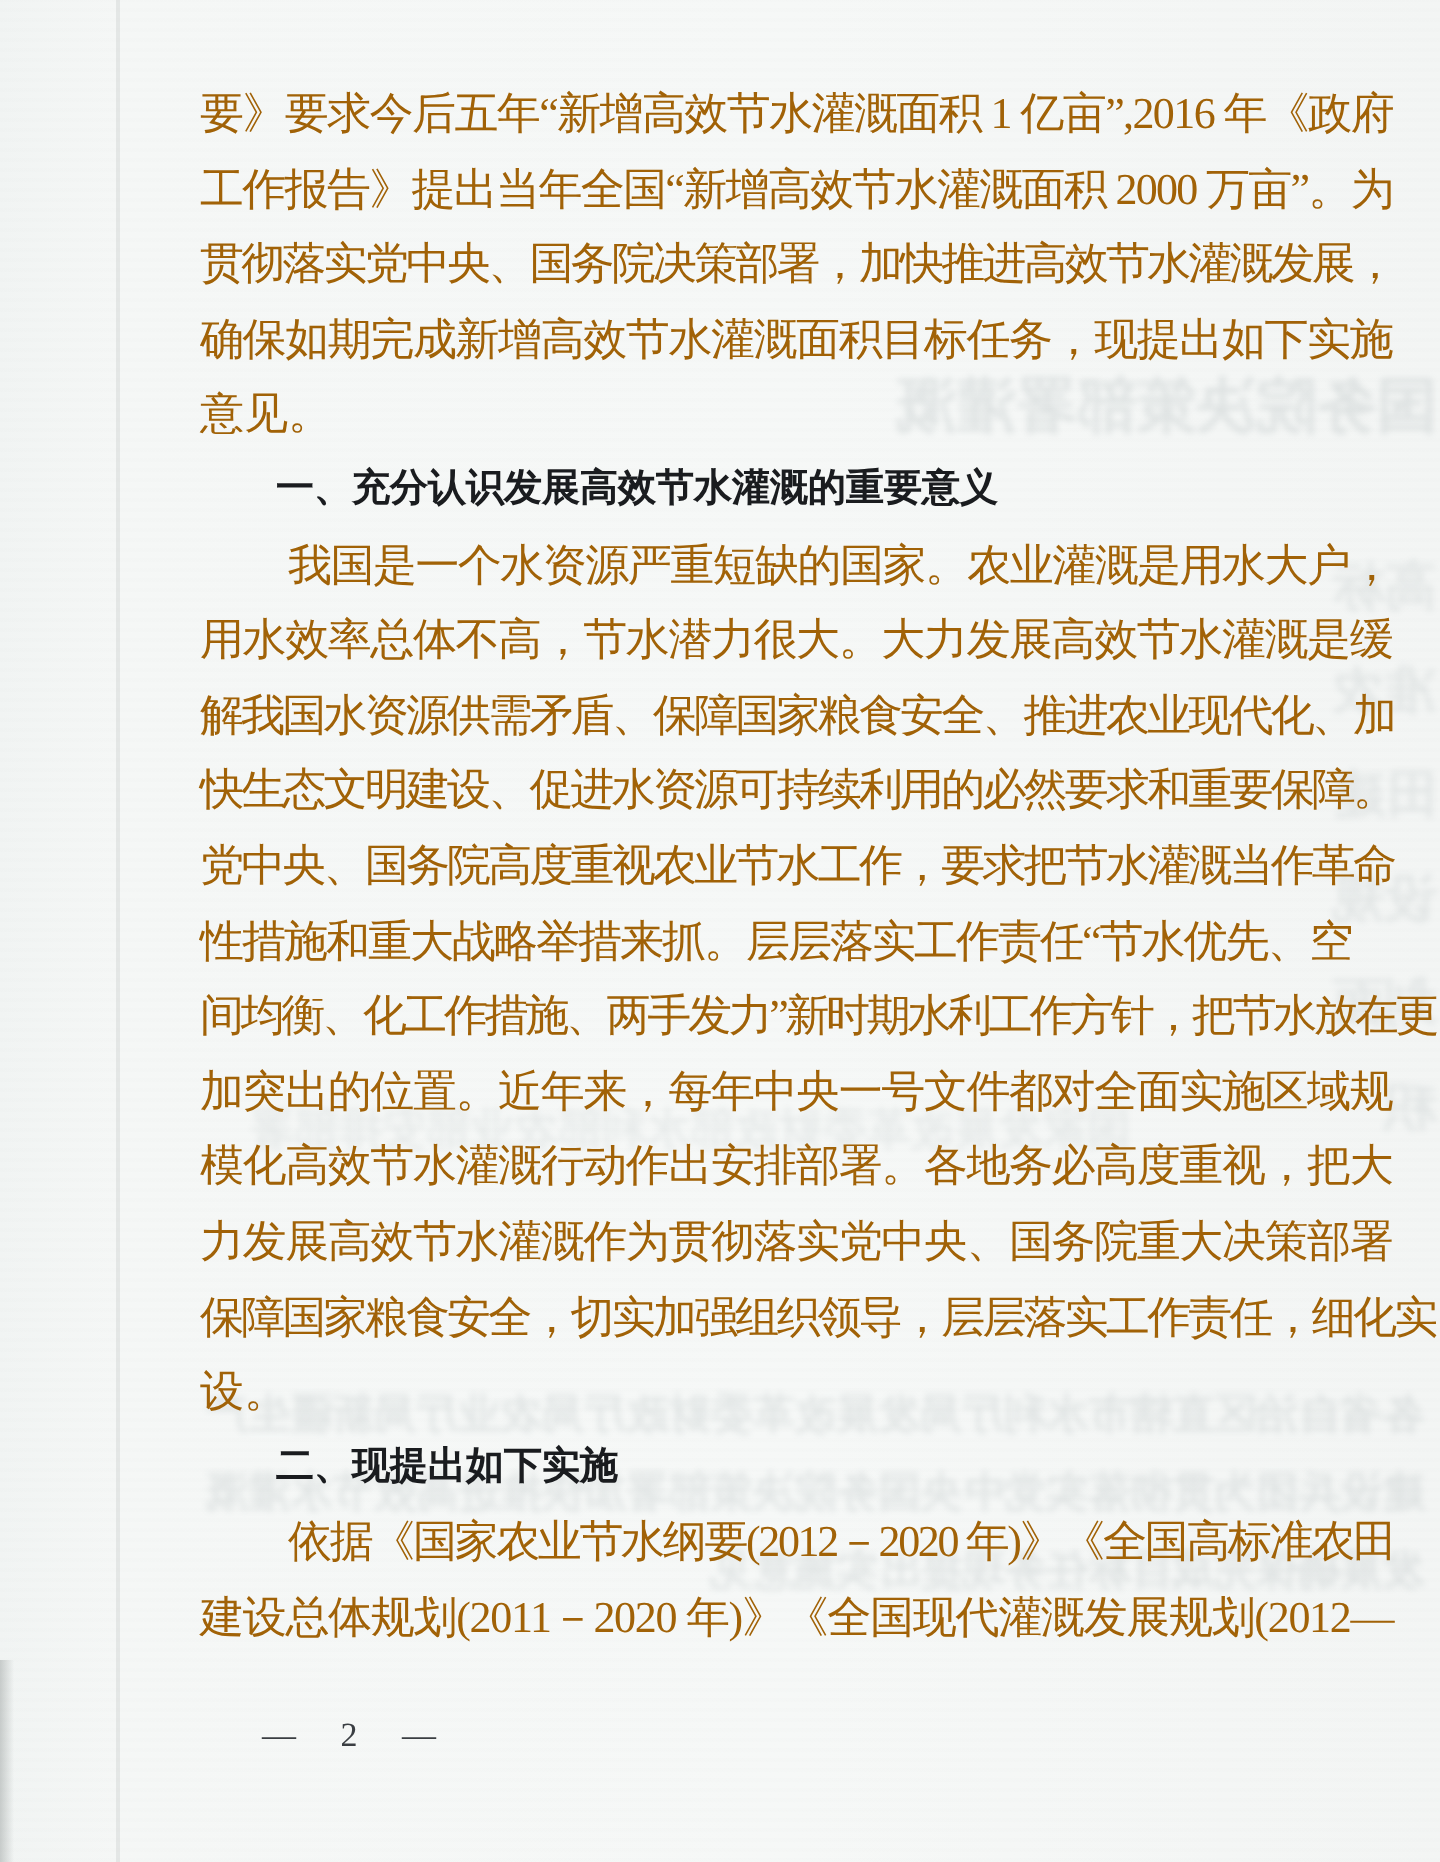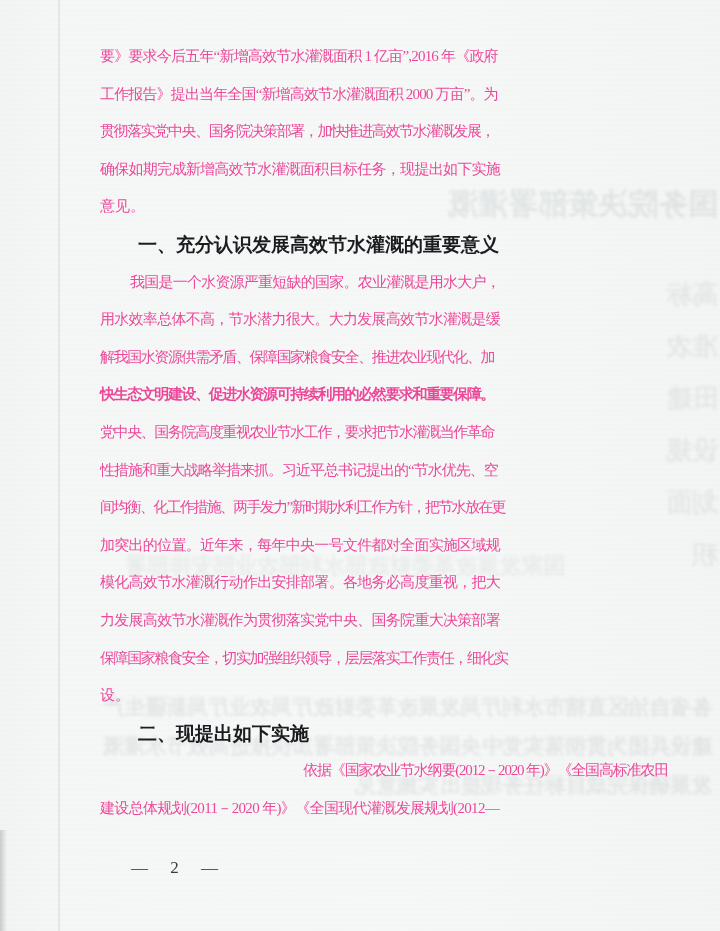--- a/index.html
+++ b/index.html
@@ -51,22 +51,22 @@
 
   .text-block {
     position: absolute;
     left: 100px;
     top: 38px;
     width: 568px;
   }
   .ln {
     height: 37.6px;
     line-height: 37.6px;
-    font-size: 15px;
-    color: #ec4899;
+    font-size: 22px;
+    color: #a16207;
     white-space: nowrap;
     overflow: visible;
   }
   .ln.ind { text-indent: 2em; }
   .ln.h {
     font-family: "DejaVu Sans", "Liberation Sans", sans-serif;
     font-weight: 700;
     font-size: 19px;
     color: #1a1c1f;
   }
@@ -98,23 +98,23 @@
   <div class="text-block">
     <div class="ln j" style="letter-spacing: -0.8px;">要》要求今后五年“新增高效节水灌溉面积 1 亿亩”,2016 年《政府</div>
     <div class="ln j" style="letter-spacing: -0.85px;">工作报告》提出当年全国“新增高效节水灌溉面积 2000 万亩”。为</div>
     <div class="ln j" style="letter-spacing: -1.41px;">贯彻落实党中央、国务院决策部署，加快推进高效节水灌溉发展，</div>
     <div class="ln j" style="letter-spacing: -0.71px;">确保如期完成新增高效节水灌溉面积目标任务，现提出如下实施</div>
     <div class="ln">意见。</div>
     <div class="ln h ind">一、充分认识发展高效节水灌溉的重要意义</div>
     <div class="ln j ind" style="letter-spacing: -0.77px;">我国是一个水资源严重短缺的国家。农业灌溉是用水大户，</div>
     <div class="ln j" style="letter-spacing: -0.71px;">用水效率总体不高，节水潜力很大。大力发展高效节水灌溉是缓</div>
     <div class="ln j" style="letter-spacing: -1.41px;">解我国水资源供需矛盾、保障国家粮食安全、推进农业现代化、加</div>
-    <div class="ln j" style="letter-spacing: -1.41px; font-weight: bold;">快生态文明建设、促进水资源可持续利用的必然要求和重要保障。</div>
+    <div class="ln j" style="letter-spacing: -1.41px;">快生态文明建设、促进水资源可持续利用的必然要求和重要保障。</div>
     <div class="ln j" style="letter-spacing: -1.41px;">党中央、国务院高度重视农业节水工作，要求把节水灌溉当作革命</div>
-    <div class="ln j" style="letter-spacing: -1px;">性措施和重大战略举措来抓。习近平总书记提出的“节水优先、空</div>
+    <div class="ln j" style="letter-spacing: -1px;">性措施和重大战略举措来抓。层层落实工作责任“节水优先、空</div>
     <div class="ln j" style="letter-spacing: -1.67px;">间均衡、化工作措施、两手发力”新时期水利工作方针，把节水放在更</div>
     <div class="ln j" style="letter-spacing: -0.71px;">加突出的位置。近年来，每年中央一号文件都对全面实施区域规</div>
     <div class="ln j" style="letter-spacing: -0.71px;">模化高效节水灌溉行动作出安排部署。各地务必高度重视，把大</div>
     <div class="ln j" style="letter-spacing: -0.71px;">力发展高效节水灌溉作为贯彻落实党中央、国务院重大决策部署</div>
     <div class="ln j" style="letter-spacing: -1.41px;">保障国家粮食安全，切实加强组织领导，层层落实工作责任，细化实</div>
     <div class="ln">设。</div>
     <div class="ln h ind">二、现提出如下实施</div>
     <div class="ln j ind" style="letter-spacing: -1.18px; text-align: right;">依据《国家农业节水纲要(2012－2020 年)》《全国高标准农田</div>
     <div class="ln j" style="letter-spacing: -0.65px;">建设总体规划(2011－2020 年)》《全国现代灌溉发展规划(2012—</div>
   </div>

